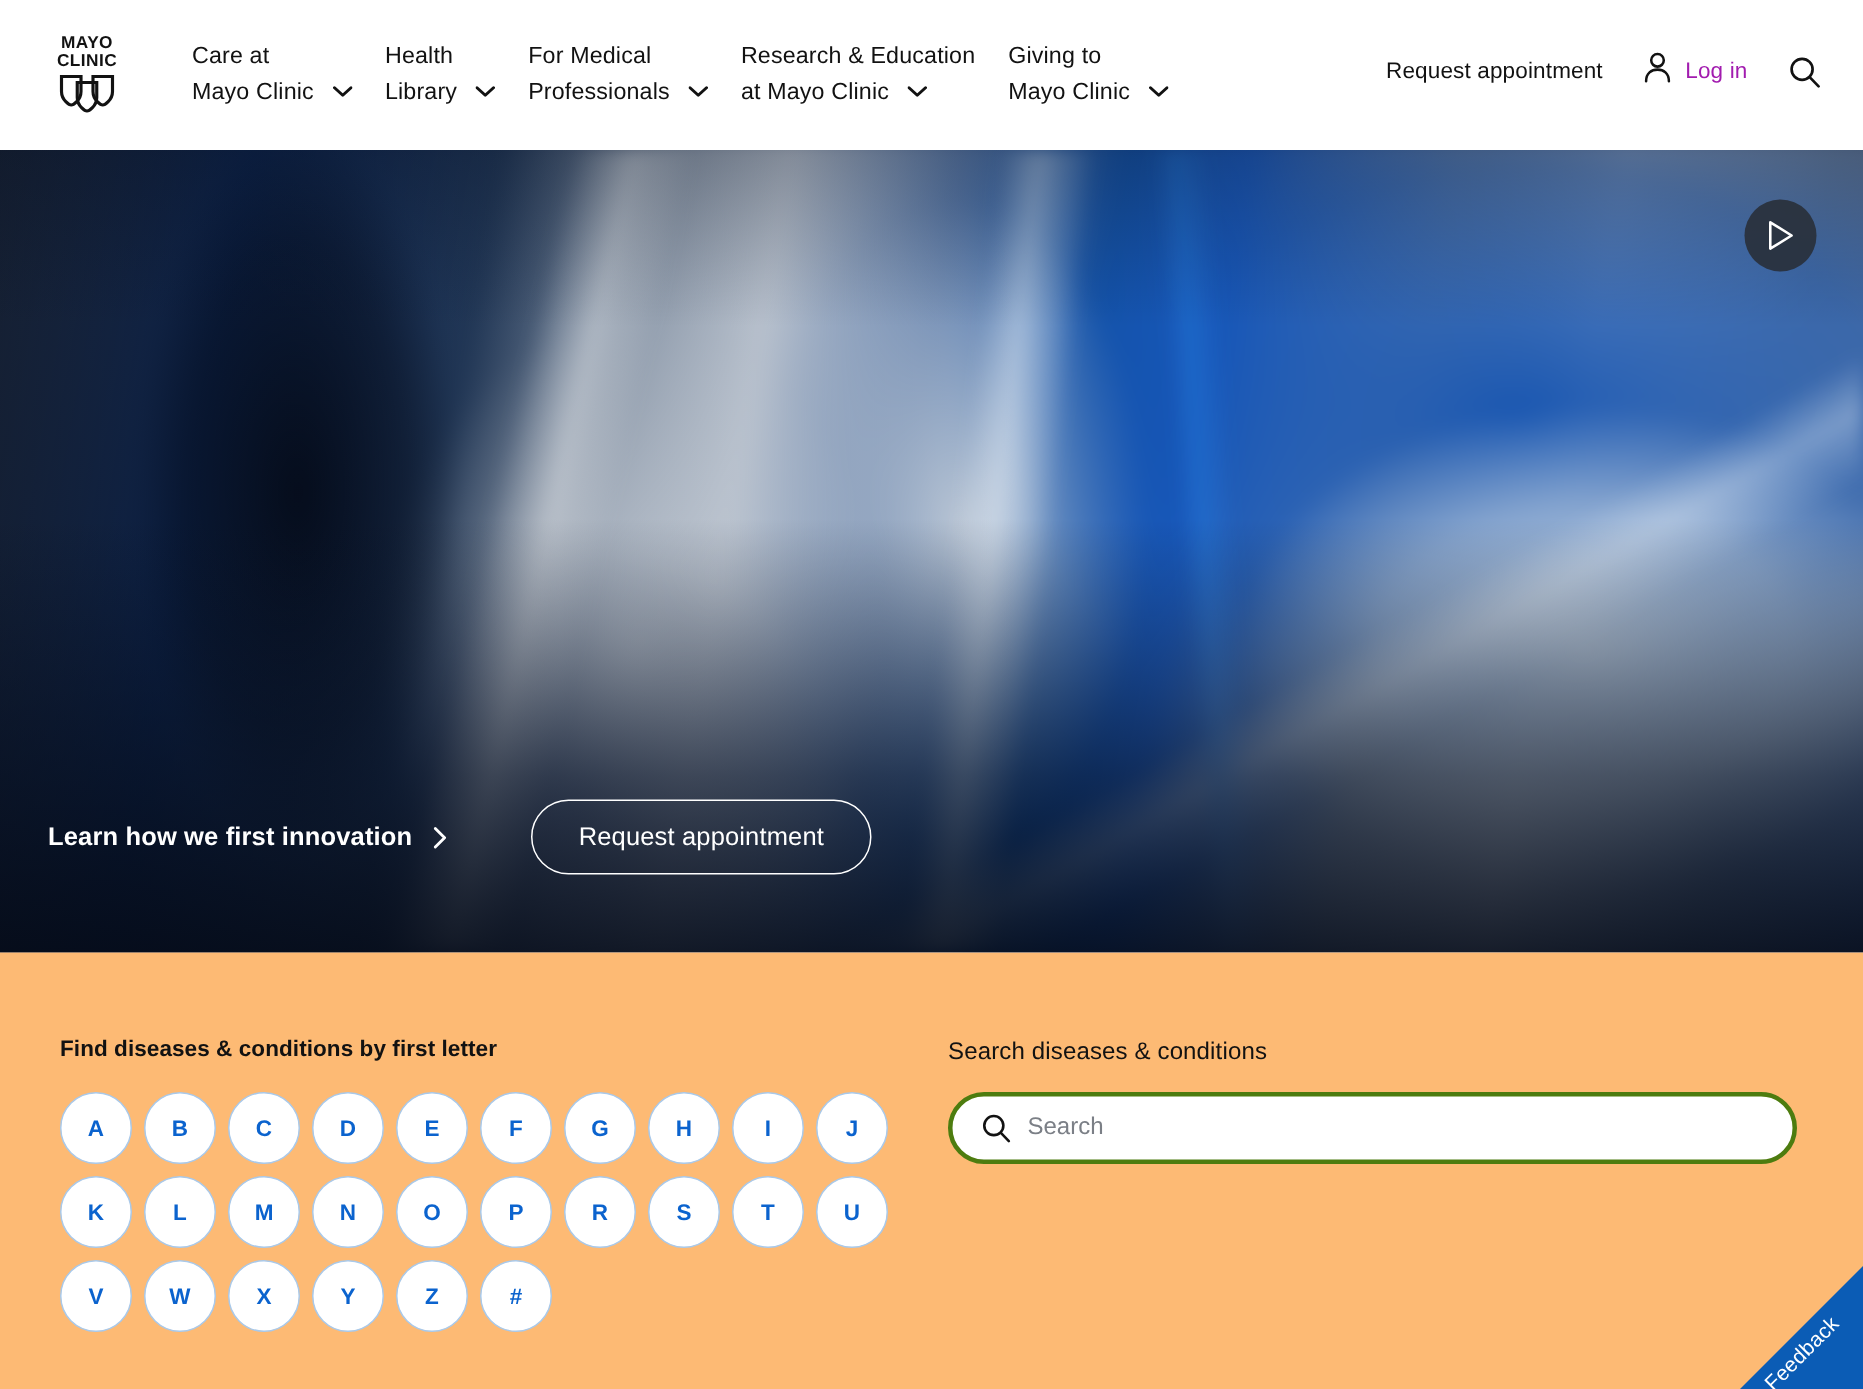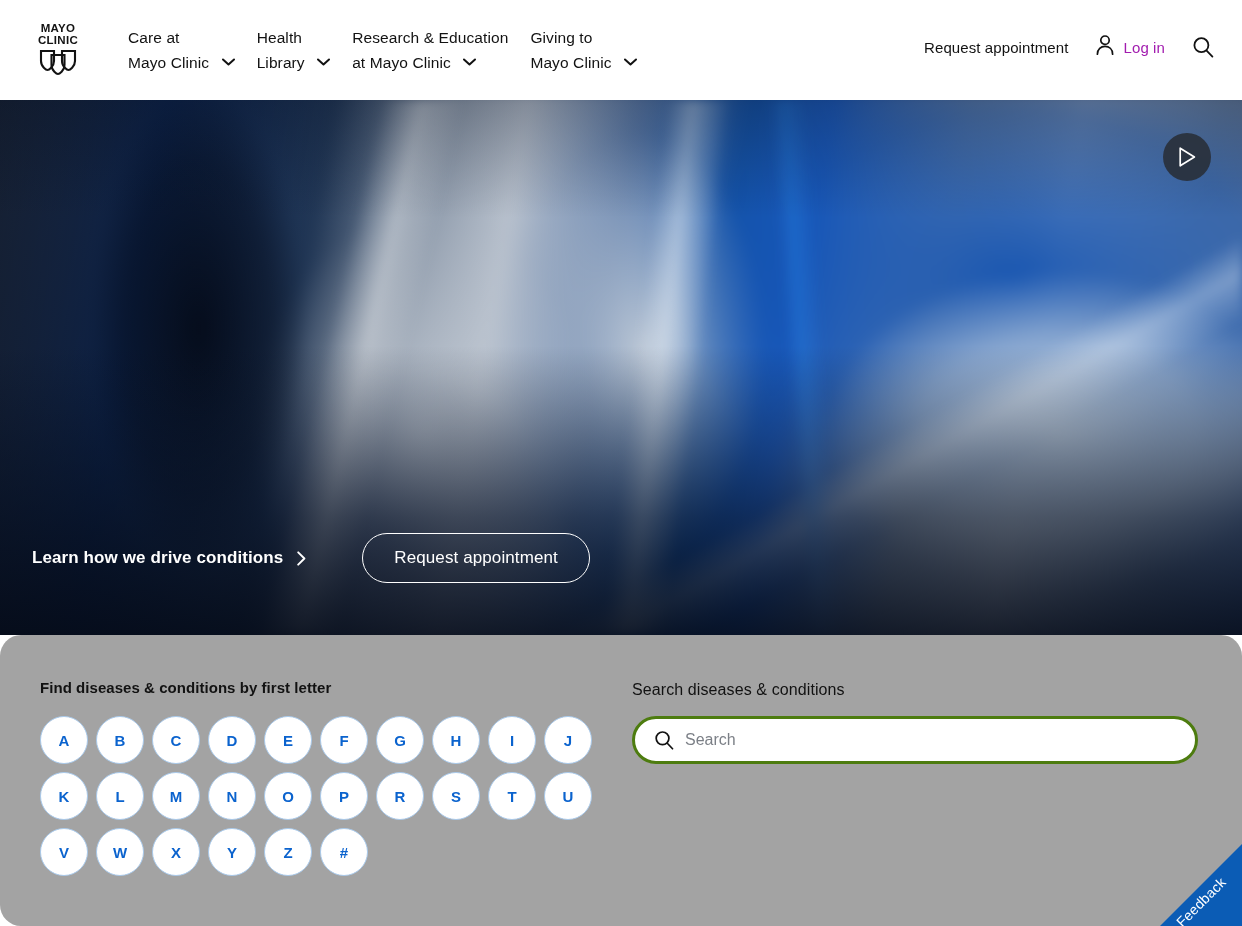--- a/index.html
+++ b/index.html
@@ -218,24 +218,23 @@
     font-weight: 400;
     letter-spacing: .1px;
     padding: 14px 31px;
     cursor: pointer;
     white-space: nowrap;
   }
 
   
   .finder {
     position: relative;
-    background: #a3a3a3;
-    padding: 44px 0 0 0;
+    background: #fdba74;
+    padding: 56px 0 0 0;
     height: 291px;
-    border-radius: 21px;
   }
   .finder-inner {
     position: relative;
     width: 100%;
     height: 100%;
   }
 
   .letters-col {
     position: absolute;
     left: 40px;
@@ -382,20 +381,29 @@
       <div class="nav-item">
         <span class="line1">Health</span>
         <span class="line2">Library</span>
         <span class="chev-down">
           <svg width="13" height="8" viewBox="0 0 13 8">
               <path d="M1 1.5 L6.5 6.5 L12 1.5" fill="none" stroke="#121212" stroke-width="2" stroke-linecap="round" stroke-linejoin="round"></path>
             </svg>
         </span>
       </div>
 
+      <div class="nav-item">
+        <span class="line1">For Medical</span>
+        <span class="line2">Professionals</span>
+        <span class="chev-down">
+          <svg width="13" height="8" viewBox="0 0 13 8">
+              <path d="M1 1.5 L6.5 6.5 L12 1.5" fill="none" stroke="#121212" stroke-width="2" stroke-linecap="round" stroke-linejoin="round"></path>
+            </svg>
+        </span>
+      </div>
 
       <div class="nav-item">
         <span class="line1">Research &amp; Education</span>
         <span class="line2">at Mayo Clinic</span>
         <span class="chev-down">
           <svg width="13" height="8" viewBox="0 0 13 8">
               <path d="M1 1.5 L6.5 6.5 L12 1.5" fill="none" stroke="#121212" stroke-width="2" stroke-linecap="round" stroke-linejoin="round"></path>
             </svg>
         </span>
       </div>
@@ -441,21 +449,21 @@
 
     <button class="hero-play-btn">
       <svg width="20" height="22" viewBox="0 0 20 22">
         <path d="M3.2 2.2 L17.4 11 L3.2 19.8 Z" fill="none" stroke="#ffffff" stroke-width="1.7" stroke-linejoin="round"></path>
       </svg>
     </button>
 
     <div class="hero-content">
       <div class="hero-actions">
         <a class="hero-link">
-          <span>Learn how we drive conditions</span>
+          <span>Learn how we first innovation</span>
           <span class="chev-right">
             <svg width="9" height="15" viewBox="0 0 9 15">
                 <path d="M1.2 1.3 L7.4 7.5 L1.2 13.7" fill="none" stroke="#ffffff" stroke-width="1.9" stroke-linecap="round" stroke-linejoin="round"></path>
               </svg>
           </span>
         </a>
         <button class="hero-btn">Request appointment</button>
       </div>
     </div>
   </section>

